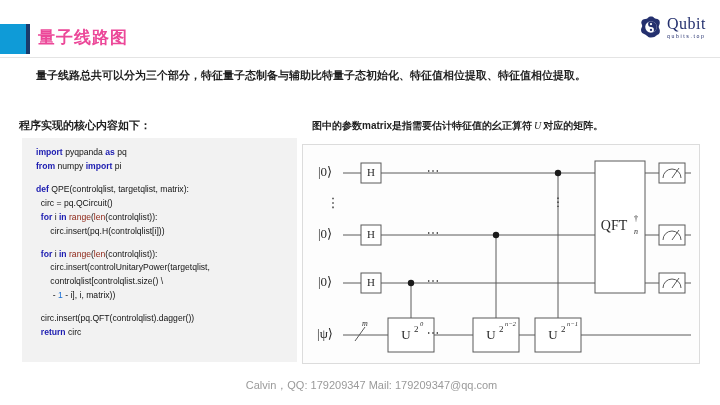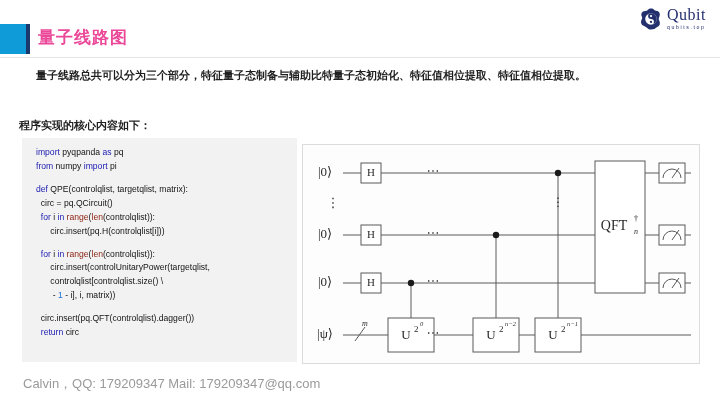--- a/index.html
+++ b/index.html
@@ -18,21 +18,21 @@
   }
   .page-title{
     position:absolute;left:38px;top:26px;
     font-size:17px;font-weight:700;color:#ec4899;letter-spacing:1px;
   }
   .title-rule{
     position:absolute;left:0;top:57px;width:720px;height:1px;background:#e4e4e4;
   }
 
   
-  .logo{position:absolute;right:14px;top:7px;display:flex;align-items:center;gap:5px;}
+  .logo{position:absolute;right:14px;top:16px;display:flex;align-items:flex-start;gap:5px;}
   .logo-mark{width:22px;height:22px;flex:0 0 auto;}
   .logo-txt{display:flex;flex-direction:column;line-height:1;}
   .logo-name{
     font-family:"Liberation Serif","DejaVu Serif",serif;
     font-size:16px;color:#24306e;letter-spacing:.5px;
   }
   .logo-sub{
     font-size:5.2px;color:#24306e;letter-spacing:1.6px;
     margin-top:2px;font-family:"Liberation Sans",sans-serif;
   }
@@ -56,36 +56,36 @@
   }
 
   
   .code{
     position:absolute;left:22px;top:138px;width:275px;height:224px;
     background:#f2f2f2;
     font-family:"Liberation Sans","DejaVu Sans",sans-serif;
     font-size:8.6px;line-height:1.62;color:#141414;
     padding:8px 0 0 14px;box-sizing:border-box;white-space:pre;
   }
-  .kw{color:#1a1ab0;font-weight:400;}
+  .kw{color:#1a1ab0;font-weight:700;}
   .fn{color:#8a1f0f;}
   .num{color:#1a6fd4;}
   .blank{display:block;height:9px;}
 
   
   .circuit{
     position:absolute;left:302px;top:144px;width:398px;height:220px;
     background:#fdfdfd;border:1px solid #dcdcdc;box-sizing:border-box;
   }
   .circuit svg{display:block;}
 
   
   .footer{
-    position:absolute;left:0;right:0;bottom:12px;
-    font-size:13px;color:#9a9a9a;padding-left:23px;
+    position:absolute;left:0;right:0;bottom:12px;text-align:center;
+    font-size:11px;color:#9a9a9a;padding-left:23px;
   }
 </style>
 </head>
 <body>
 
 <div class="slide">
 
   <div class="accent-bar"></div>
   <div class="page-title">量子线路图</div>
   <div class="title-rule"></div>
@@ -101,20 +101,23 @@
     <span class="logo-txt">
       <span class="logo-name">Qubit</span>
       <span class="logo-sub">qubits.top</span>
     </span>
   </div>
 
   <div class="lead">量子线路总共可以分为三个部分，特征量子态制备与辅助比特量子态初始化、特征值相位提取、特征值相位提取。</div>
 
   <div class="sub-left">程序实现的核心内容如下：</div>
 
+  <div class="sub-right">
+    <span>图中的参数matrix是指需要估计特征值的幺正算符</span><span class="mathvar">U</span><span>对应的矩阵。</span>
+  </div>
 
   <div class="code" id="code-block"><div><span></span><span class="kw">import</span><span> </span><span>pyqpanda</span><span> </span><span class="kw">as</span><span> </span><span>pq</span><span></span></div><div><span></span><span class="kw">from</span><span> </span><span>numpy</span><span> </span><span class="kw">import</span><span> </span><span>pi</span><span></span></div><span class="blank"></span><div><span></span><span class="kw">def</span><span> </span><span>QPE</span><span>(</span><span>controlqlist</span><span>, </span><span>targetqlist</span><span>, </span><span>matrix</span><span>):</span></div><div>  <span></span><span>circ</span><span> = </span><span>pq</span><span>.</span><span>QCircuit</span><span>()</span></div><div>  <span></span><span class="kw">for</span><span> </span><span>i</span><span> </span><span class="kw">in</span><span> </span><span class="fn">range</span><span>(</span><span class="fn">len</span><span>(</span><span>controlqlist</span><span>)):</span></div><div>      <span></span><span>circ</span><span>.</span><span>insert</span><span>(</span><span>pq</span><span>.</span><span>H</span><span>(</span><span>controlqlist</span><span>[</span><span>i</span><span>]))</span></div><span class="blank"></span><div>  <span></span><span class="kw">for</span><span> </span><span>i</span><span> </span><span class="kw">in</span><span> </span><span class="fn">range</span><span>(</span><span class="fn">len</span><span>(</span><span>controlqlist</span><span>)):</span></div><div>      <span></span><span>circ</span><span>.</span><span>insert</span><span>(</span><span>controlUnitaryPower</span><span>(</span><span>targetqlist</span><span>,</span></div><div>      <span></span><span>controlqlist</span><span>[</span><span>controlqlist</span><span>.</span><span>size</span><span>() \</span></div><div>       <span>- </span><span class="num">1</span><span> - </span><span>i</span><span>], </span><span>i</span><span>, </span><span>matrix</span><span>))</span></div><span class="blank"></span><div>  <span></span><span>circ</span><span>.</span><span>insert</span><span>(</span><span>pq</span><span>.</span><span>QFT</span><span>(</span><span>controlqlist</span><span>).</span><span>dagger</span><span>())</span></div><div>  <span></span><span class="kw">return</span><span> </span><span>circ</span><span></span></div></div>
 
   <div class="circuit">
     <svg width="396" height="218" viewBox="0 0 396 218">
       <g id="circ-wires" stroke="#5a5a5a" stroke-width="1" fill="none">
           <line x1="40" y1="28" x2="388" y2="28" stroke-width="1"></line>
           <line x1="40" y1="90" x2="388" y2="90" stroke-width="1"></line>
           <line x1="40" y1="138" x2="388" y2="138" stroke-width="1"></line>
           <line x1="40" y1="190" x2="388" y2="190" stroke-width="1"></line>

